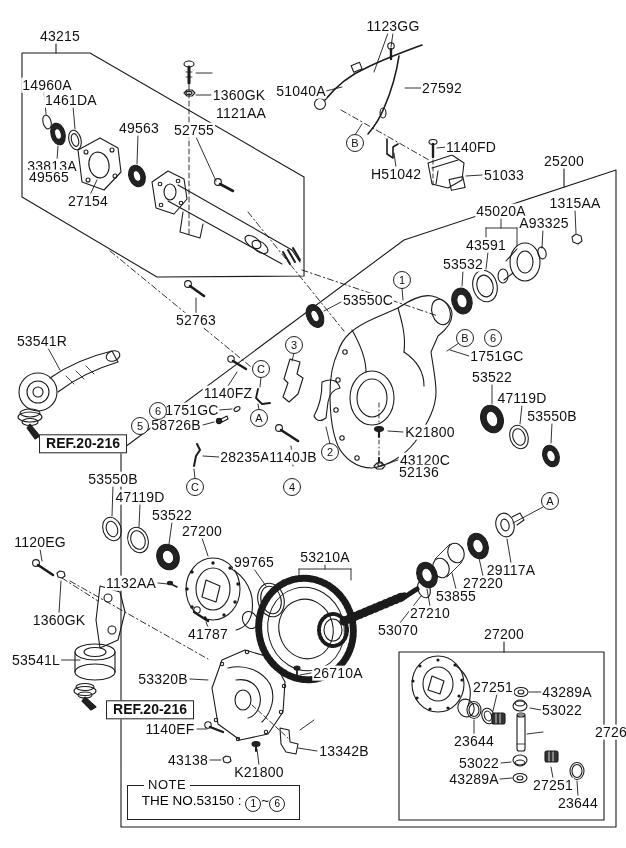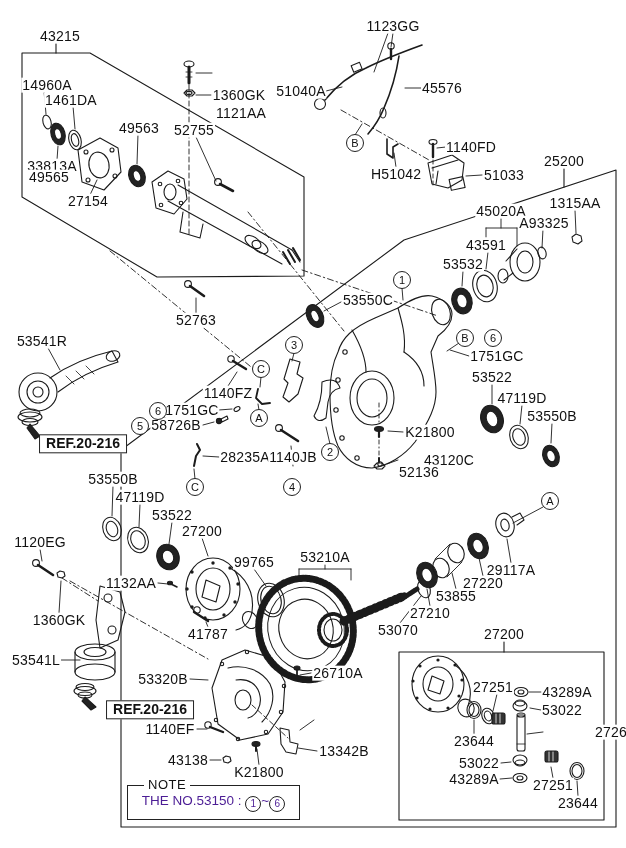--- a/index.html
+++ b/index.html
@@ -11,21 +11,21 @@
   .ref-label{position:absolute;transform:translate(-50%,-50%);font-size:14px;font-weight:bold;
       color:#111;background:#fff;border:1.4px solid #222;padding:1px 6px;line-height:1.1;
       white-space:nowrap;z-index:4;}
   .marker{position:absolute;transform:translate(-50%,-50%);width:16px;height:16px;border:1.3px solid #222;
       border-radius:50%;background:#fff;color:#111;font-size:11px;line-height:16px;text-align:center;
       z-index:4;font-weight:400;}
   #note-box{position:absolute;left:127px;top:785px;width:171px;height:33px;border:1.4px solid #222;
       background:#fff;z-index:3;}
   #note-title{position:absolute;left:16px;top:-9px;background:#fff;padding:0 4px;font-size:13px;
       letter-spacing:.5px;color:#111;}
-  #note-body{position:absolute;left:0;right:0;top:7px;text-align:center;font-size:13.5px;color:#4c1d95;
+  #note-body{position:absolute;left:0;right:0;top:7px;text-align:center;font-size:13.5px;color:#000000;
       white-space:nowrap;}
   .mini-circ{display:inline-block;width:14px;height:14px;border:1.2px solid #222;border-radius:50%;
       font-size:10px;line-height:14px;text-align:center;vertical-align:-2px;}
 </style>
 </head>
 <body>
 
 <div id="stage">
 
   <svg id="art" width="626" height="848" viewBox="0 0 626 848" fill="none" stroke="#1b1b1b" stroke-width="1.1" stroke-linecap="round" stroke-linejoin="round">
@@ -434,37 +434,37 @@
       <div class="part-label" style="left: 49px; top: 177px;">49565</div>
       <div class="part-label" style="left: 88px; top: 201px;">27154</div>
       <div class="part-label" style="left: 139px; top: 128px;">49563</div>
       <div class="part-label" style="left: 194px; top: 130px;">52755</div>
       <div class="part-label" style="left: 241px; top: 73px; margin-top: 40px;">1121AA</div>
       <div class="part-label" style="left: 239px; top: 95px;">1360GK</div>
       <div class="part-label" style="left: 196px; top: 320px;">52763</div>
       <div class="part-label" style="left: 42px; top: 341px;">53541R</div>
       <div class="part-label" style="left: 393px; top: 26px;">1123GG</div>
       <div class="part-label" style="left: 301px; top: 91px;">51040A</div>
-      <div class="part-label" style="left: 442px; top: 88px;">45576</div>
+      <div class="part-label" style="left: 442px; top: 88px;">27592</div>
       <div class="part-label" style="left: 471px; top: 147px;">1140FD</div>
       <div class="part-label" style="left: 396px; top: 174px;">H51042</div>
       <div class="part-label" style="left: 504px; top: 175px;">51033</div>
       <div class="part-label" style="left: 564px; top: 161px;">25200</div>
       <div class="part-label" style="left: 501px; top: 211px;">45020A</div>
       <div class="part-label" style="left: 575px; top: 203px;">1315AA</div>
       <div class="part-label" style="left: 544px; top: 223px;">A93325</div>
       <div class="part-label" style="left: 486px; top: 245px;">43591</div>
       <div class="part-label" style="left: 463px; top: 264px;">53532</div>
       <div class="part-label" style="left: 368px; top: 300px;">53550C</div>
       <div class="part-label" style="left: 497px; top: 356px;">1751GC</div>
       <div class="part-label" style="left: 492px; top: 377px;">53522</div>
       <div class="part-label" style="left: 522px; top: 398px;">47119D</div>
       <div class="part-label" style="left: 552px; top: 416px;">53550B</div>
       <div class="part-label" style="left: 430px; top: 432px;">K21800</div>
-      <div class="part-label" style="left: 425px; top: 460px; margin-left: 24px;">43120C</div>
+      <div class="part-label" style="left: 425px; top: 460px;">43120C</div>
       <div class="part-label" style="left: 419px; top: 472px;">52136</div>
       <div class="part-label" style="left: 228px; top: 393px;">1140FZ</div>
       <div class="part-label" style="left: 192px; top: 410px;">1751GC</div>
       <div class="part-label" style="left: 176px; top: 425px;">58726B</div>
       <div class="part-label" style="left: 245px; top: 457px;">28235A</div>
       <div class="part-label" style="left: 293px; top: 457px;">1140JB</div>
       <div class="part-label" style="left: 113px; top: 479px;">53550B</div>
       <div class="part-label" style="left: 140px; top: 497px;">47119D</div>
       <div class="part-label" style="left: 172px; top: 515px;">53522</div>
       <div class="part-label" style="left: 202px; top: 531px;">27200</div>

